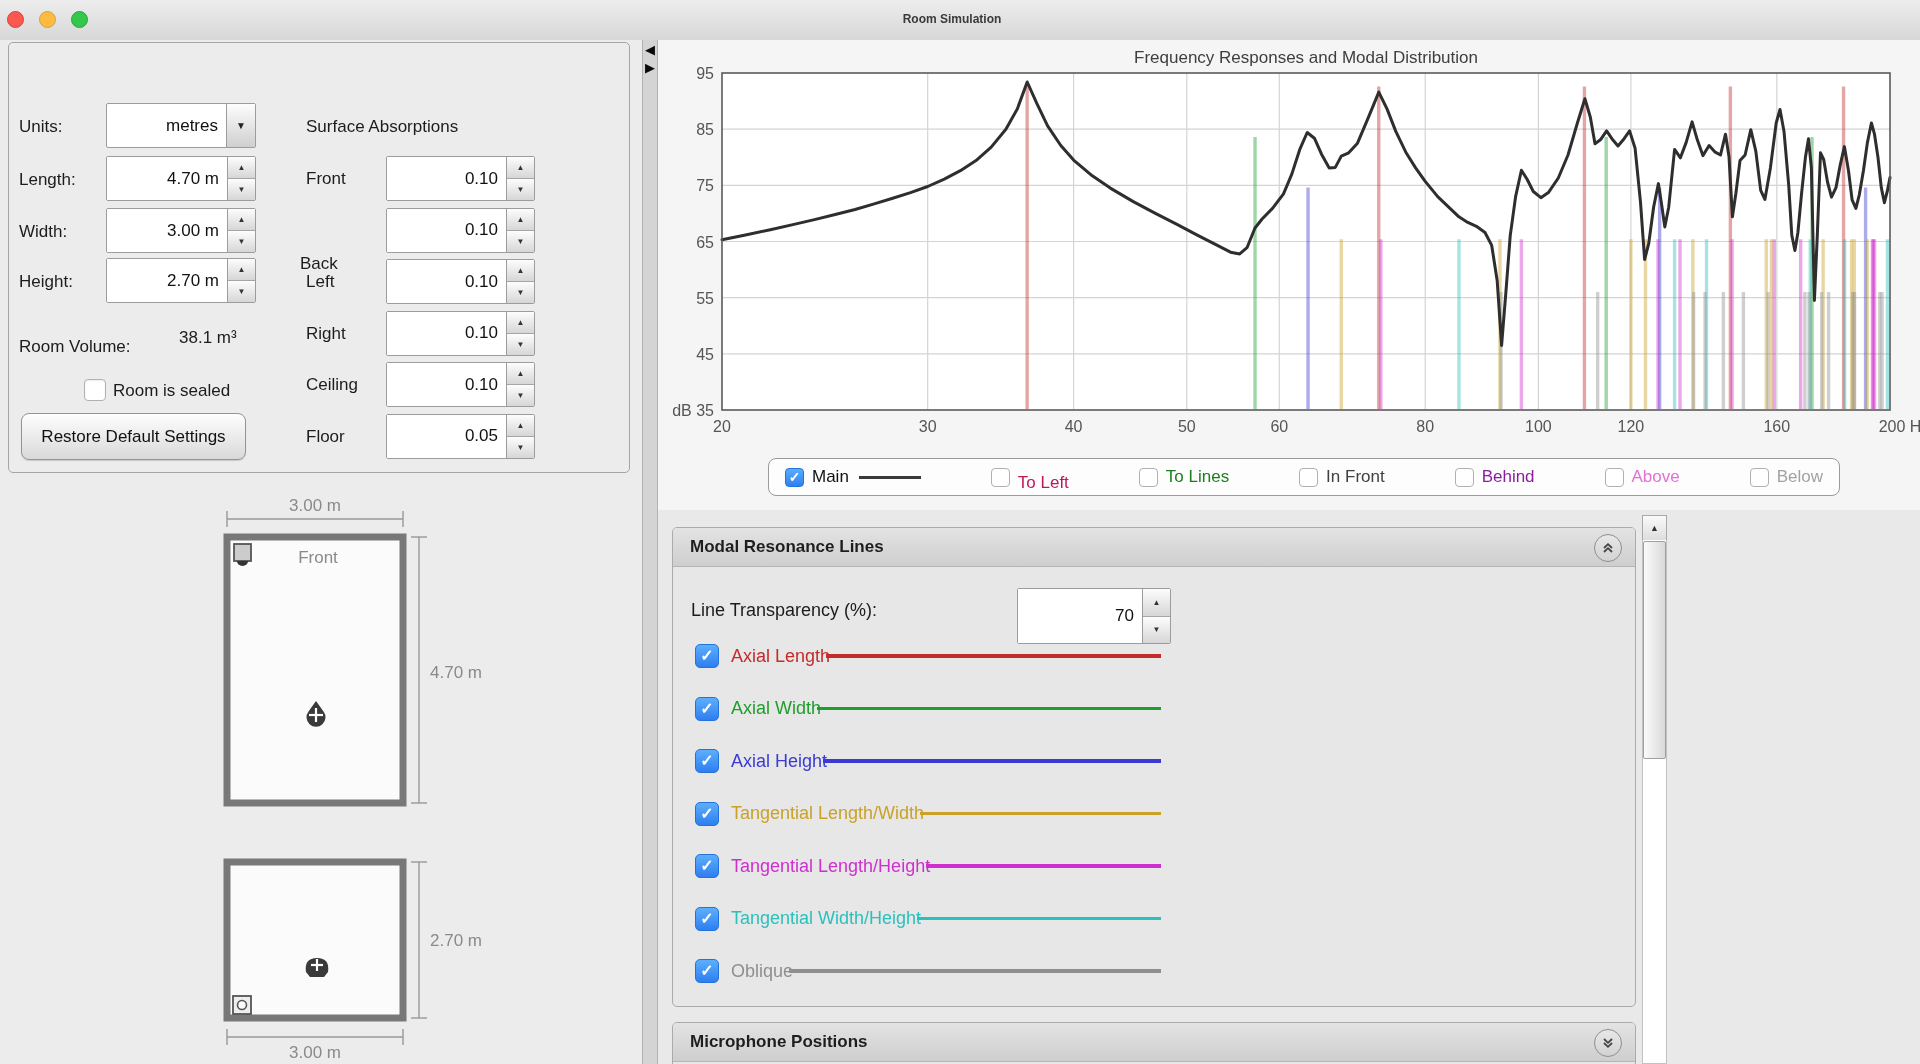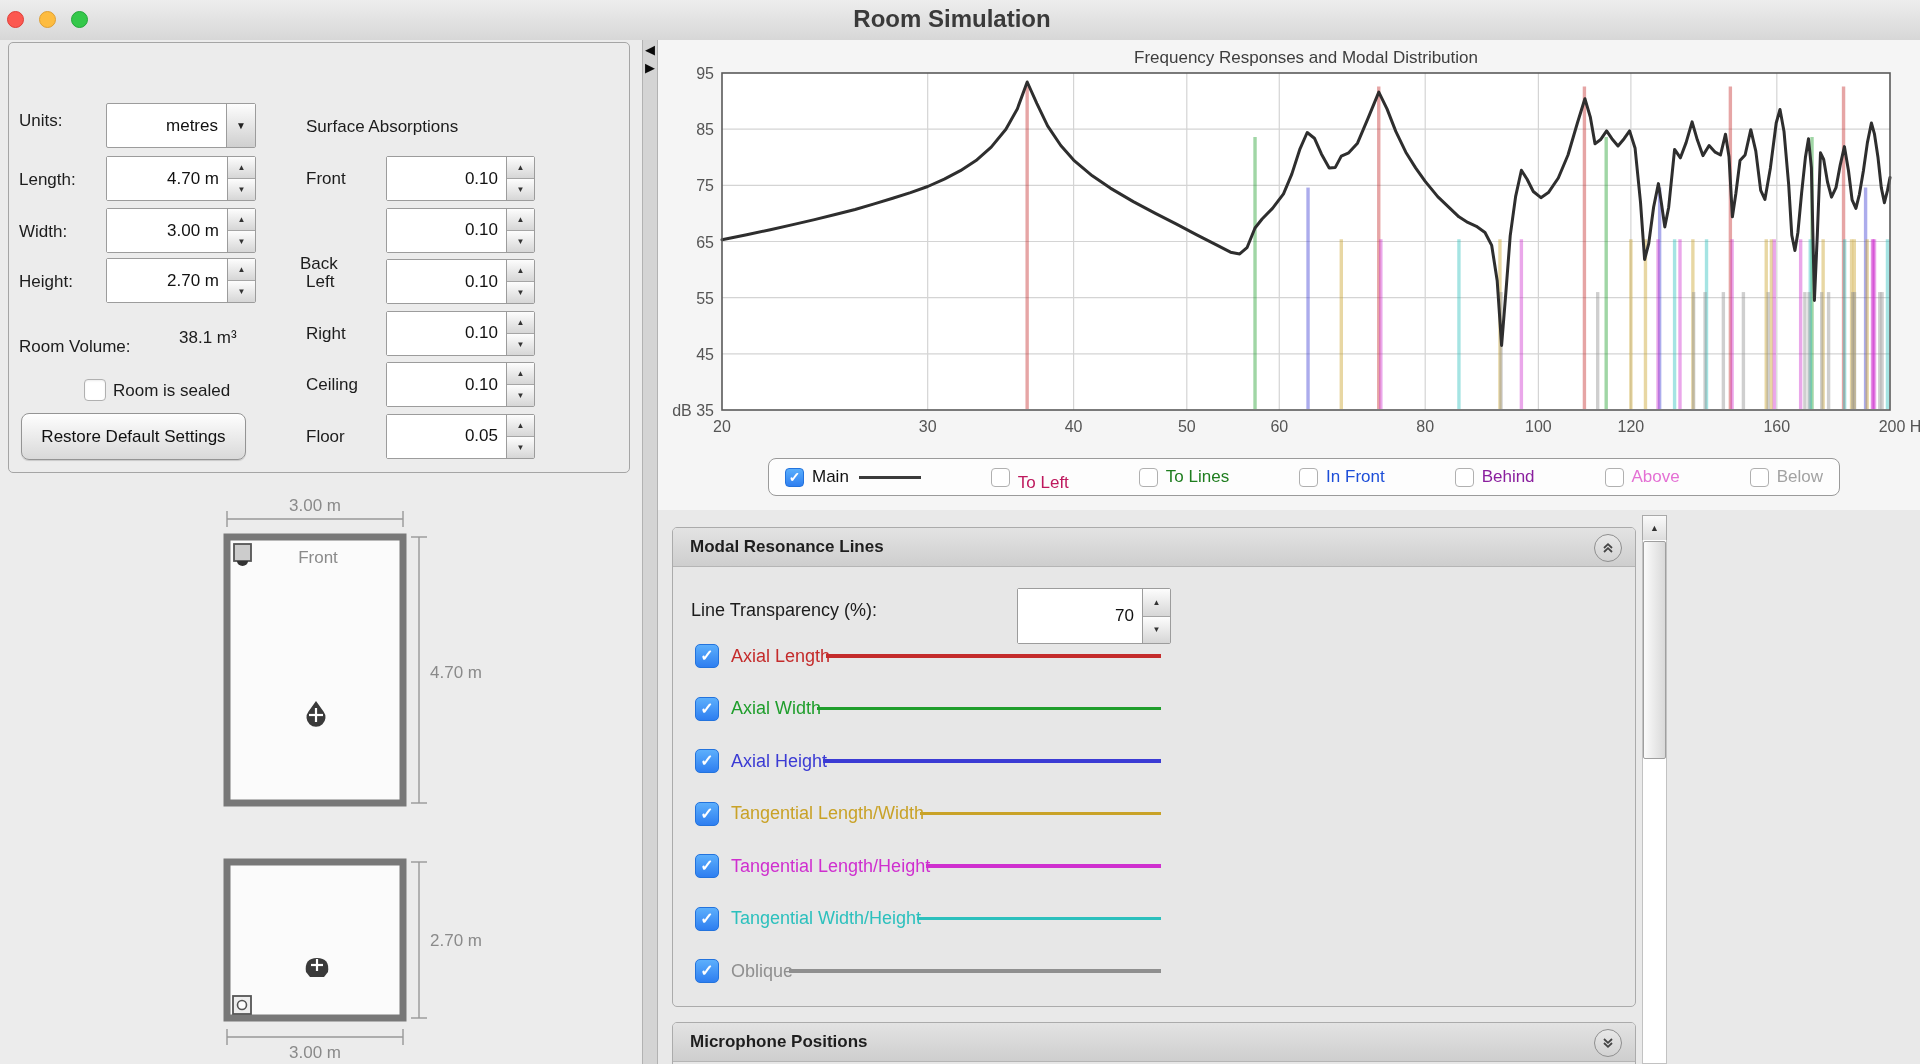--- a/index.html
+++ b/index.html
@@ -10,21 +10,21 @@
     -webkit-font-smoothing:antialiased;
   }
   
   .titlebar{
     position:absolute;left:0;top:0;width:1920px;height:40px;
     background:linear-gradient(#ededed,#d7d7d7);
     border-bottom:1px solid #a8a8a8;
   }
   .title{
     position:absolute;left:0;right:16px;top:0;height:38px;line-height:38px;
-    text-align:center;font-size:24px;font-weight:600;color:#3a3a3a;
+    text-align:center;font-size:12px;font-weight:600;color:#3a3a3a;
   }
   .light{position:absolute;top:11px;width:15px;height:15px;border-radius:50%;}
   .light.red{left:7px;background:#fc5850;border:1px solid #df3e38;}
   .light.yellow{left:39px;background:#fdbc40;border:1px solid #de9f34;}
   .light.green{left:71px;background:#34c84a;border:1px solid #24a73a;}
 
   
   .left-panel{position:absolute;left:0;top:40px;width:642px;height:1024px;background:#ececec;}
   .groupbox{
     position:absolute;left:8px;top:2px;width:620px;height:429px;
@@ -109,21 +109,21 @@
   <span class="light red"></span>
   <span class="light yellow"></span>
   <span class="light green"></span>
   <div class="title">Room Simulation</div>
 </div>
 
 <div class="left-panel">
 
   <div class="groupbox">
 
-    <span class="lbl" style="left:10px;top:68px;">Units:</span>
+    <span class="lbl" style="left:10px;top:74px;">Units:</span>
     <div class="combo" style="left:97px;top:60px;width:150px;height:45px;box-sizing:border-box;">
       <span class="val">metres</span>
       <span class="arrow">▼</span>
     </div>
 
     <span class="lbl" style="left:10px;top:127px;">Length:</span>
     <div class="spinner" style="left:97px;top:113px;width:150px;height:45px;box-sizing:border-box;">
       <span class="val">4.70 m</span>
       <span class="steps">
           <div>▲</div>
@@ -371,21 +371,21 @@
     <div class="leg-item">
       <span class="leg-cb"></span>
       <span style="color: #be185d; margin-top: 11px;">To Left</span>
     </div>
     <div class="leg-item">
       <span class="leg-cb"></span>
       <span style="color: rgb(30, 125, 30);">To Lines</span>
     </div>
     <div class="leg-item">
       <span class="leg-cb"></span>
-      <span style="color: #1d4ed8;">In Front</span>
+      <span style="color: #404040;">In Front</span>
     </div>
     <div class="leg-item">
       <span class="leg-cb"></span>
       <span style="color: rgb(138, 31, 158);">Behind</span>
     </div>
     <div class="leg-item">
       <span class="leg-cb"></span>
       <span style="color: rgb(228, 112, 212);">Above</span>
     </div>
     <div class="leg-item">

